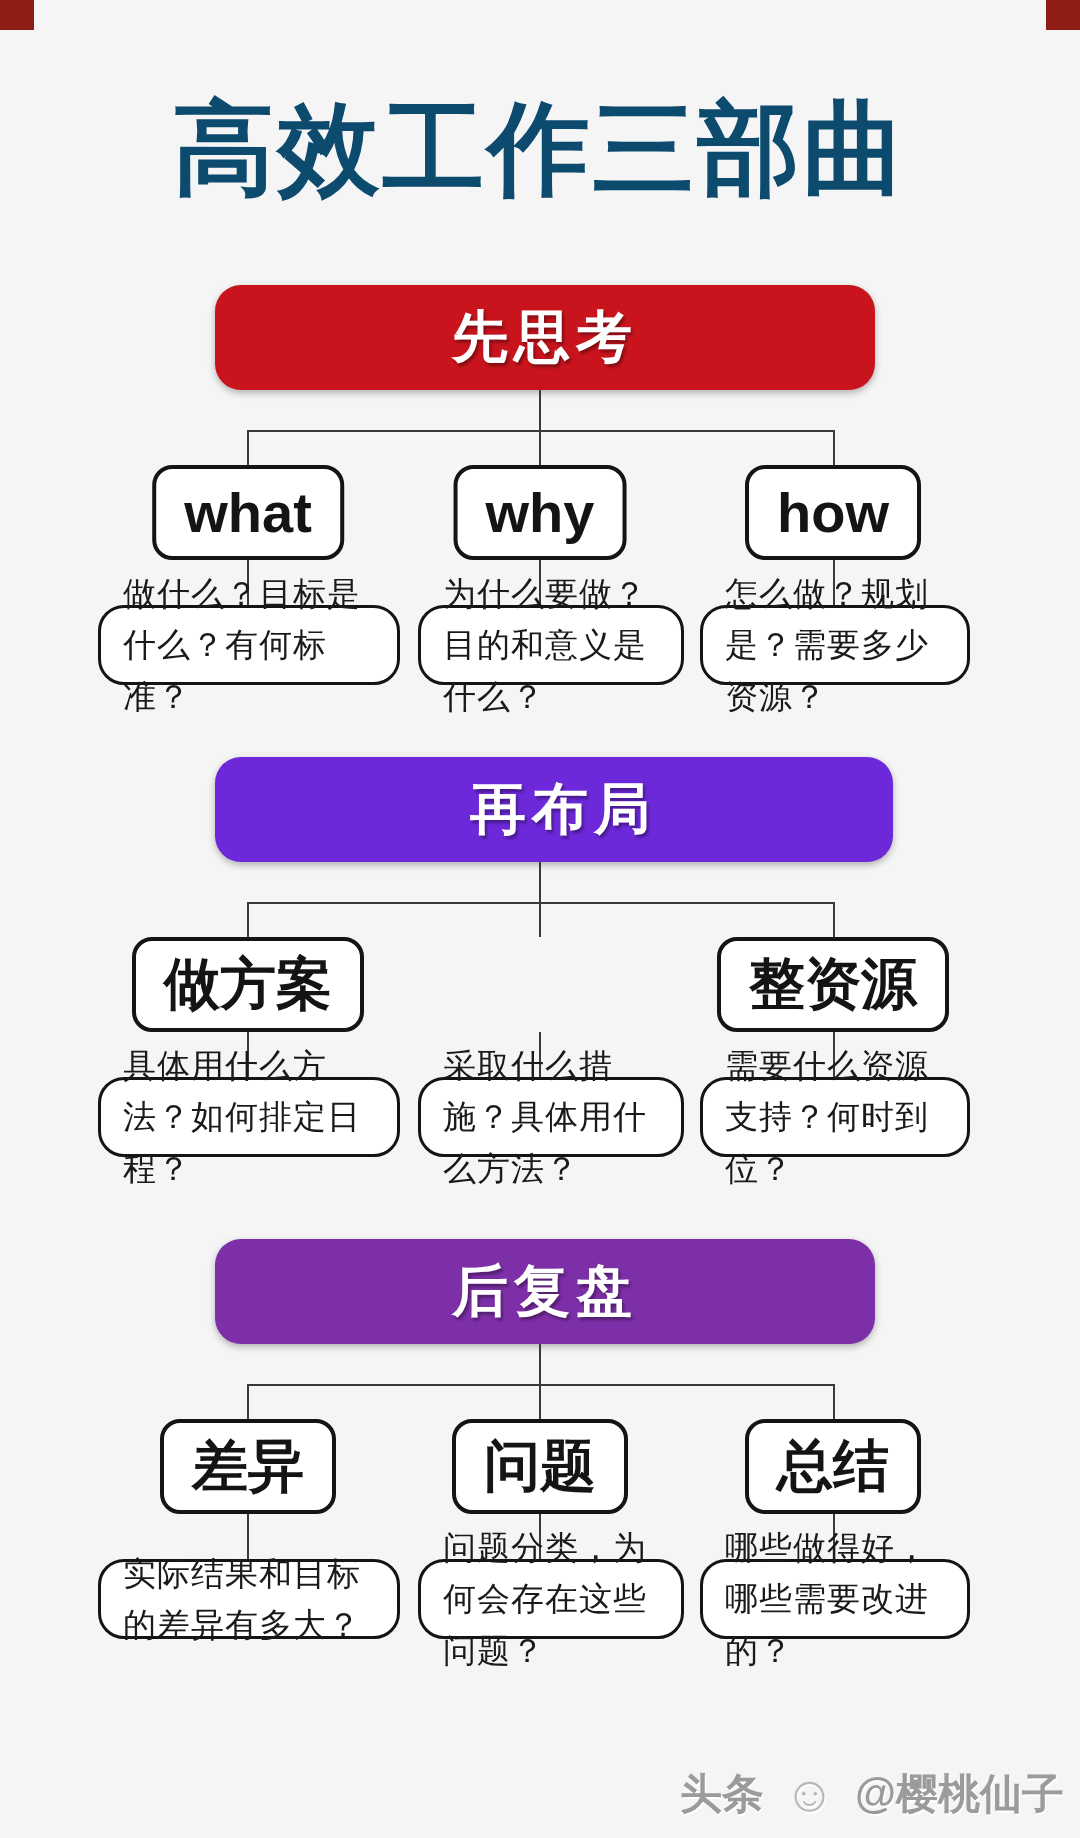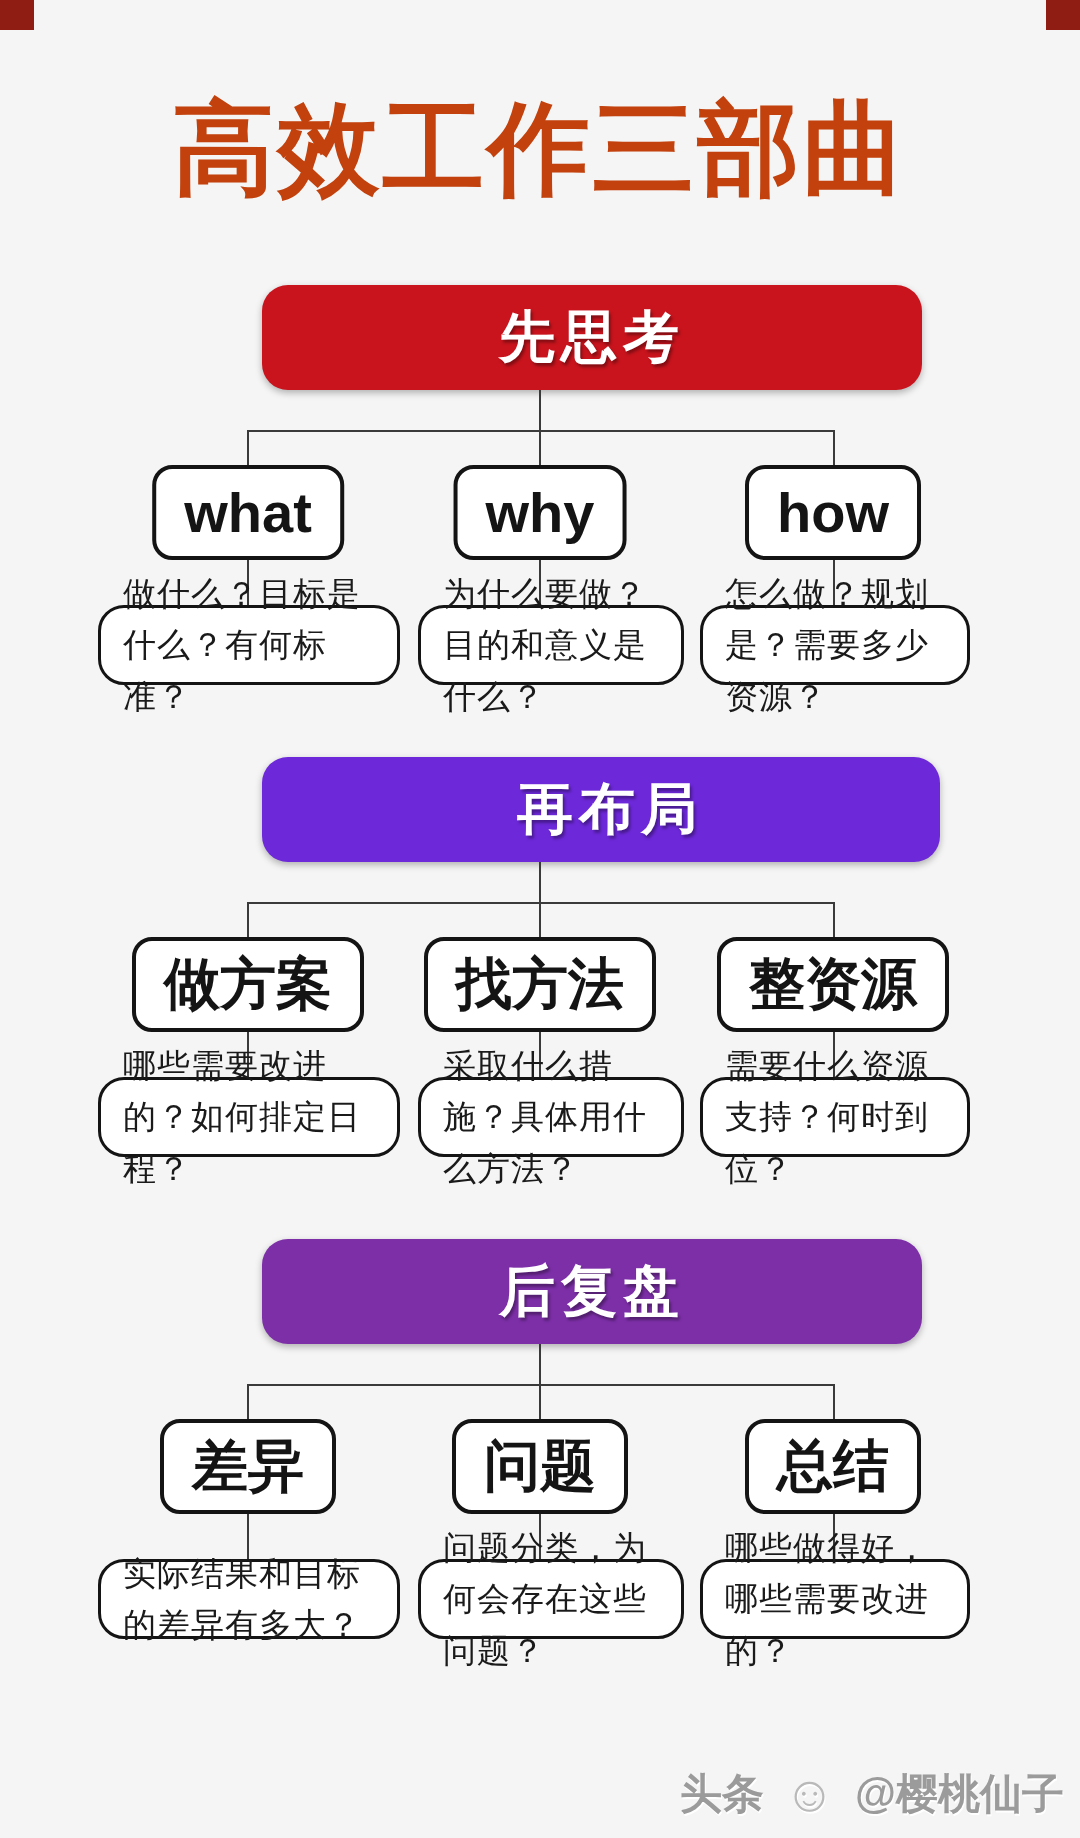--- a/index.html
+++ b/index.html
@@ -9,35 +9,34 @@
     font-family:"Liberation Sans","DejaVu Sans",sans-serif;
     color:#111;
   }
   .corner { position:absolute; top:0; width:34px; height:30px; }
   .corner.left { left:0; }
   .corner.right { right:0; }
 
   .title {
     position:absolute; top:82px; left:0; width:100%;
     text-align:center; font-size:102px; font-weight:900;
-    letter-spacing:3px; color:#c2410c; margin:0;
+    letter-spacing:3px; color:#0c4a6e; margin:0;
   }
 
   .section { position:absolute; left:0; width:1080px; height:430px; }
   .sec-0 { top:285px; }
   .sec-1 { top:757px; }
   .sec-2 { top:1239px; }
 
   .bar {
     position:absolute; left:215px; top:0; width:660px; height:105px;
     border-radius:26px; display:flex; align-items:center; justify-content:center;
     color:#ffffff; font-size:56px; font-weight:bold; letter-spacing:6px;
     text-shadow:2px 3px 3px rgba(0,0,0,0.35);
     box-shadow:0 3px 7px rgba(0,0,0,0.28);
-    margin-left:47px;
   }
 
   .line { position:absolute; background:#3a3a3a; }
   .stem  { left:539px; top:105px; width:2px; height:41px; }
   .hbar  { left:247px; top:145px; width:588px; height:2px; }
   .drop-1 { left:247px; top:146px; width:2px; height:34px; }
   .drop-2 { left:539px; top:146px; width:2px; height:34px; }
   .drop-3 { left:833px; top:146px; width:2px; height:34px; }
   .link-1 { left:247px; top:275px; width:2px; height:45px; }
   .link-2 { left:539px; top:275px; width:2px; height:45px; }
@@ -106,23 +105,22 @@
   <div class="bar" style="background: #6d28d9; padding-left: 18px;">再布局</div>
   <div class="line stem"></div>
   <div class="line hbar"></div>
   <div class="line drop-1"></div>
   <div class="line drop-2"></div>
   <div class="line drop-3"></div>
   <div class="line link-1"></div>
   <div class="line link-2"></div>
   <div class="line link-3"></div>
   <div class="node node-1">做方案</div>
-  <div class="node node-2">找方法</div>
   <div class="node node-3">整资源</div>
-  <div class="desc desc-1">哪些需要改进的？如何排定日程？</div>
+  <div class="desc desc-1">具体用什么方法？如何排定日程？</div>
   <div class="desc desc-2">采取什么措施？具体用什么方法？</div>
   <div class="desc desc-3">需要什么资源支持？何时到位？</div>
 </div>
 
 <div class="section sec-2">
   <div class="bar" style="background: rgb(125, 47, 168);">后复盘</div>
   <div class="line stem"></div>
   <div class="line hbar"></div>
   <div class="line drop-1"></div>
   <div class="line drop-2"></div>

